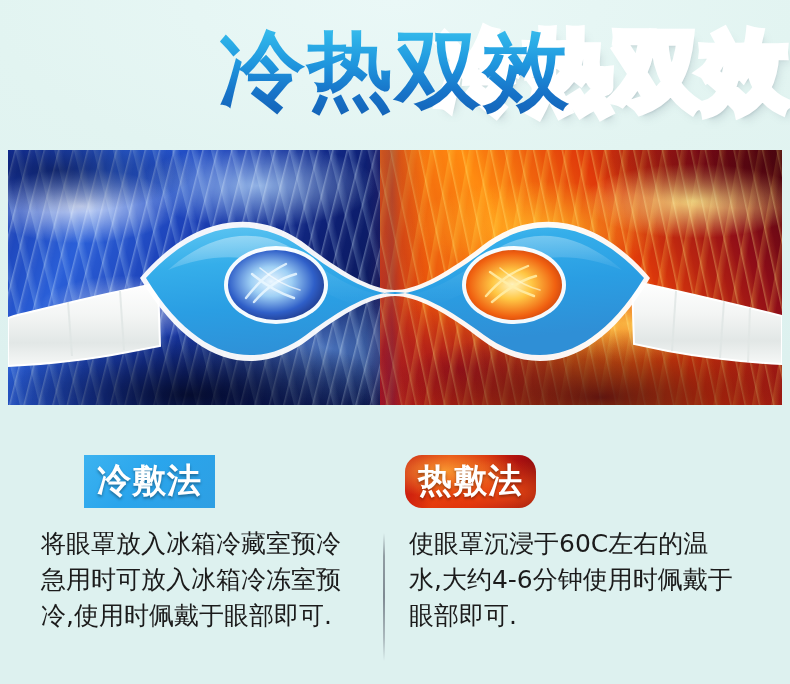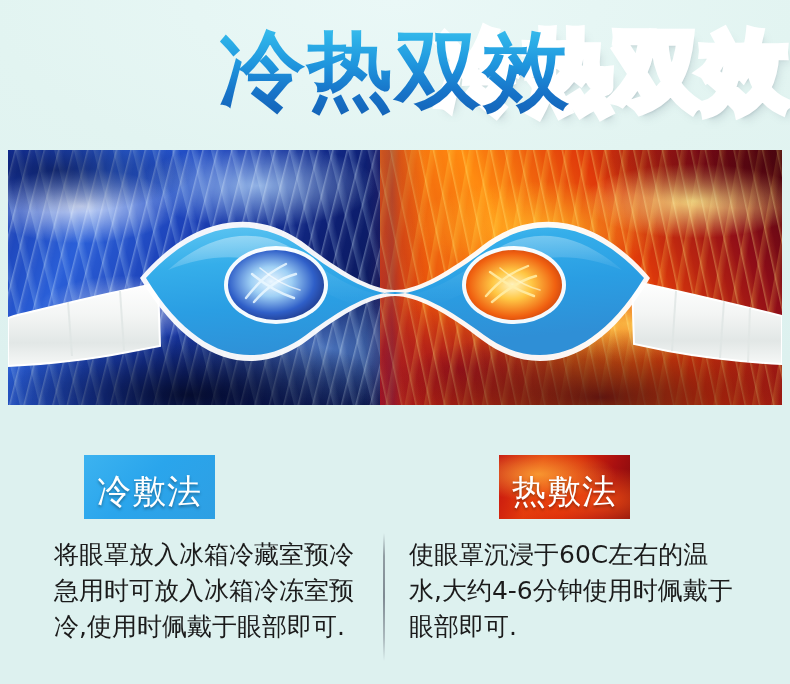--- a/index.html
+++ b/index.html
@@ -194,54 +194,54 @@
   .col {
     position: absolute;
     top: 0;
     width: 355px;
   }
   .col-cold { left: 30px; }
   .col-hot  { left: 405px; }
 
   .badge {
     display: inline-block;
-    padding: 16px 13px 8px 13px;
+    padding: 5px 13px 8px 13px;
     font-size: 34px;
     line-height: 40px;
-    font-weight: normal;
+    font-weight: bold;
     letter-spacing: 1px;
     color: #ffffff;
     font-family: "DejaVu Sans", "Liberation Sans", sans-serif;
     text-shadow: 0 2px 3px rgba(0,0,0,0.35);
     white-space: nowrap;
   }
 
   .badge-cold {
     margin-left: 54px;
     background: linear-gradient(135deg, #3cb3f0 0%, #2aa5ec 45%, #2e9fe3 100%);
   }
 
   .badge-hot {
-    margin-left: 94px;
     background:
       radial-gradient(ellipse 120px 40px at 30% 30%, rgba(255,180,60,.75), rgba(255,120,0,0) 65%),
       radial-gradient(ellipse 140px 50px at 75% 70%, rgba(255,90,20,.75), rgba(180,20,10,0) 65%),
       linear-gradient(110deg, #c21010 0%, #e23a0c 30%, #d42408 55%, #a81010 78%, #7d0a0c 100%);
+    border-radius: 17px;
   }
 
   .body-text {
     margin-top: 18px;
     font-size: 25px;
     line-height: 36px;
     color: #1b1b1b;
     font-family: "DejaVu Sans", "Liberation Sans", sans-serif;
     letter-spacing: 0px;
     width: 330px;
   }
-  .col-cold .body-text { margin-left: 24px; }
+  .col-cold .body-text { margin-left: 11px; }
   .col-hot  .body-text { margin-left: 4px; }
 
   .divider {
     position: absolute;
     left: 383px;
     top: 78px;
     width: 2px;
     height: 128px;
     background: linear-gradient(180deg,
         rgba(150,160,165,0) 0%,

